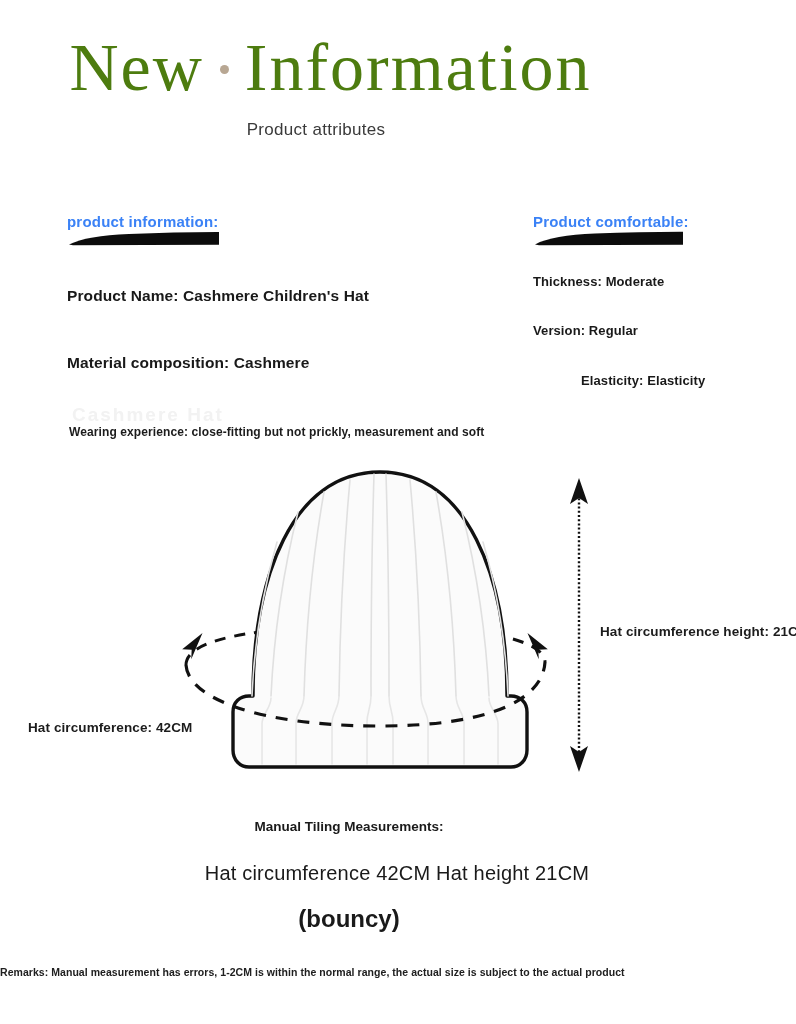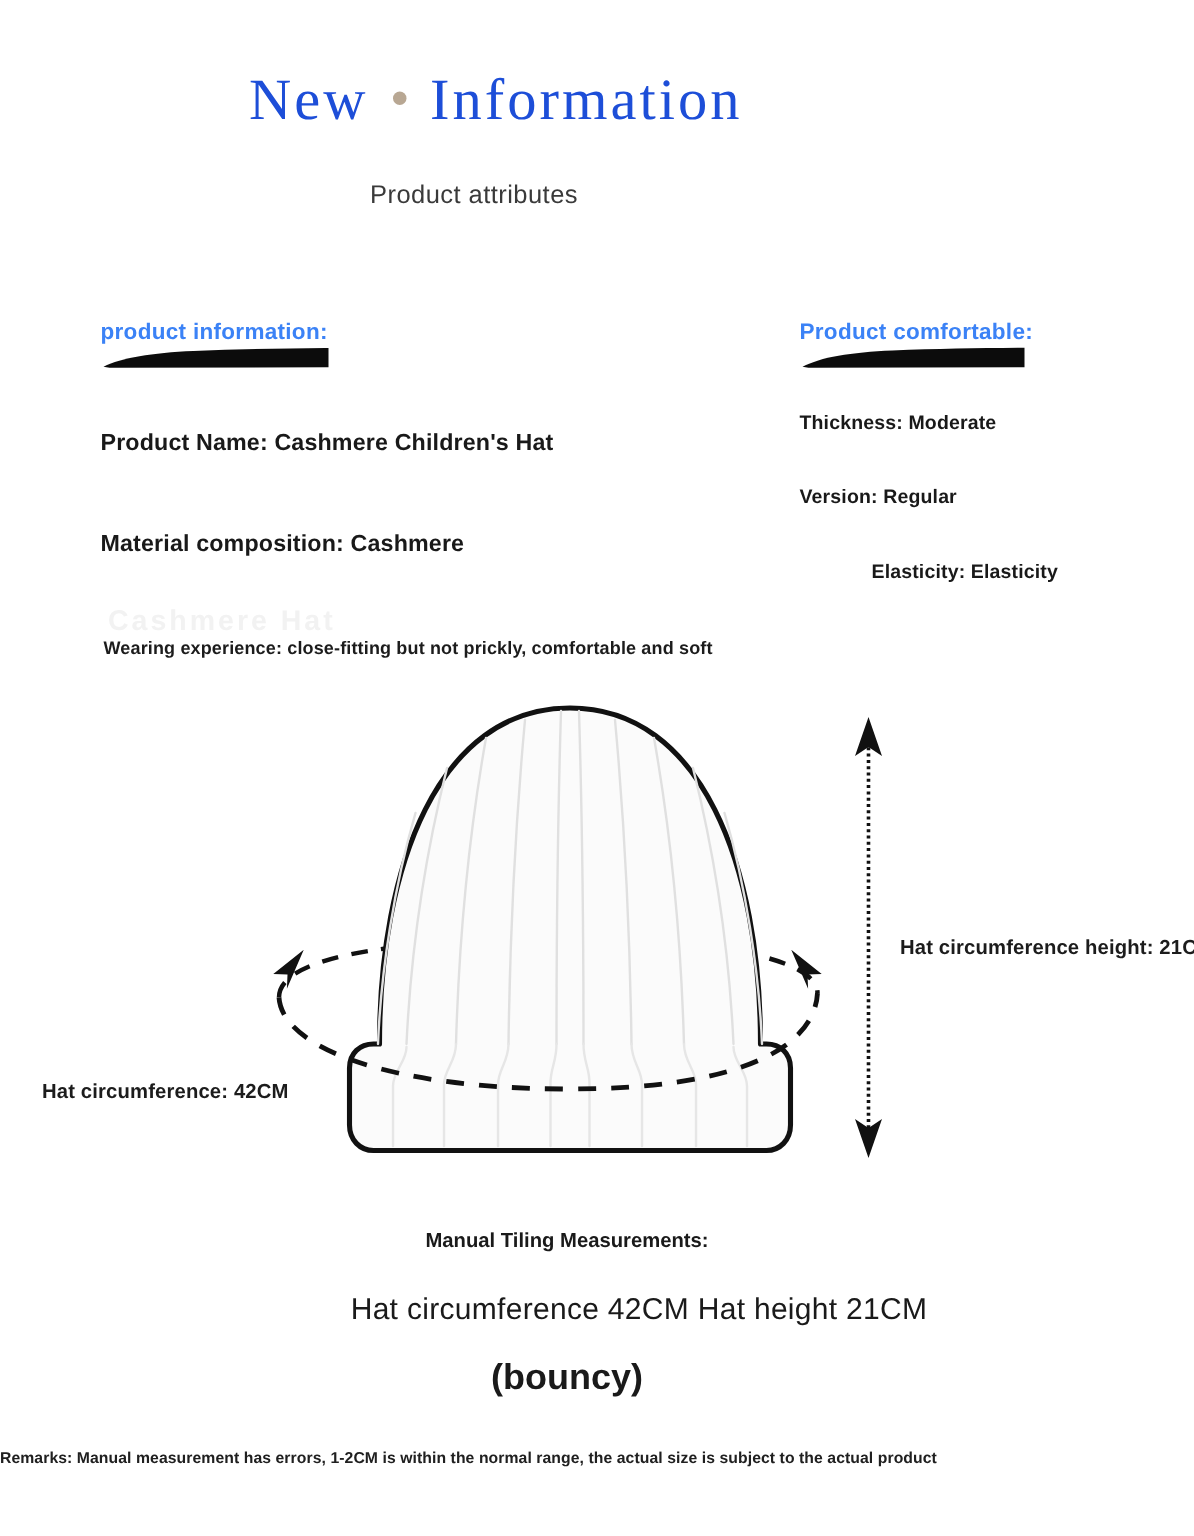--- a/index.html
+++ b/index.html
@@ -18,24 +18,24 @@
   }
 
   
   .title {
     position: absolute;
     top: 34px;
     left: 0;
     width: 661px;
     text-align: center;
     font-family: "Liberation Serif", serif;
-    font-size: 39px;
+    font-size: 68px;
     line-height: 66px;
     letter-spacing: 2px;
-    color: #1d4ed8;
+    color: #4d7c0f;
     white-space: nowrap;
   }
   .title .word {
     font-weight: 400;
   }
   .title .sep {
     display: inline-block;
     width: 9px;
     height: 9px;
     border-radius: 50%;
@@ -123,21 +123,20 @@
   }
 
   
   .foot {
     position: absolute;
     left: 0;
     width: 698px;
     text-align: center;
     white-space: nowrap;
     color: #1a1a1a;
-    margin-left: 29px;
   }
   .foot-1 { top: 819px; font-size: 13.5px; font-weight: 700; }
   .foot-2 { top: 862px; font-size: 20px; font-weight: 400; letter-spacing: 0.2px; padding-left: 48px; }
   .foot-3 { top: 905px; font-size: 24px; font-weight: 700; }
   .remarks {
     position: absolute;
     top: 966px;
     left: 0;
     width: 796px;
     text-align: left;
@@ -161,21 +160,21 @@
   <div class="section-title">product information:</div>
   <svg class="brush" width="158" height="20" viewBox="0 0 158 20">
     <path d="M2,17.5 C14,11.5 34,8.2 62,7.0 C92,5.8 122,5.2 150,5.0 L152,5.0 L152,17.8 L6,18.2 Z" fill="#0c0c0c"></path>
   </svg>
 </div>
 
 <div class="spec-line left-spec" style="left:67px; top:287px;">Product Name: Cashmere Children's Hat</div>
 <div class="spec-line left-spec" style="left:67px; top:354px;">Material composition: Cashmere</div>
 
 <div class="watermark" style="left:72px; top:404px;">Cashmere Hat</div>
-<div class="wearing" style="left:69px; top:425px;">Wearing experience: close-fitting but not prickly, comfortable and soft</div>
+<div class="wearing" style="left:69px; top:425px;">Wearing experience: close-fitting but not prickly, measurement and soft</div>
 
 <div class="section" style="left:533px; top:213px;">
   <div class="section-title">Product comfortable:</div>
   <svg class="brush" width="155" height="20" viewBox="0 0 155 20">
     <path d="M2,17.5 C14,11.0 34,7.8 62,6.6 C92,5.4 120,5.0 148,4.8 L150,4.8 L150,17.8 L6,18.2 Z" fill="#0c0c0c"></path>
   </svg>
 </div>
 
 <div class="spec-line right-spec" style="left:533px; top:274px;">Thickness: Moderate</div>
 <div class="spec-line right-spec" style="left:533px; top:323px;">Version: Regular</div>

